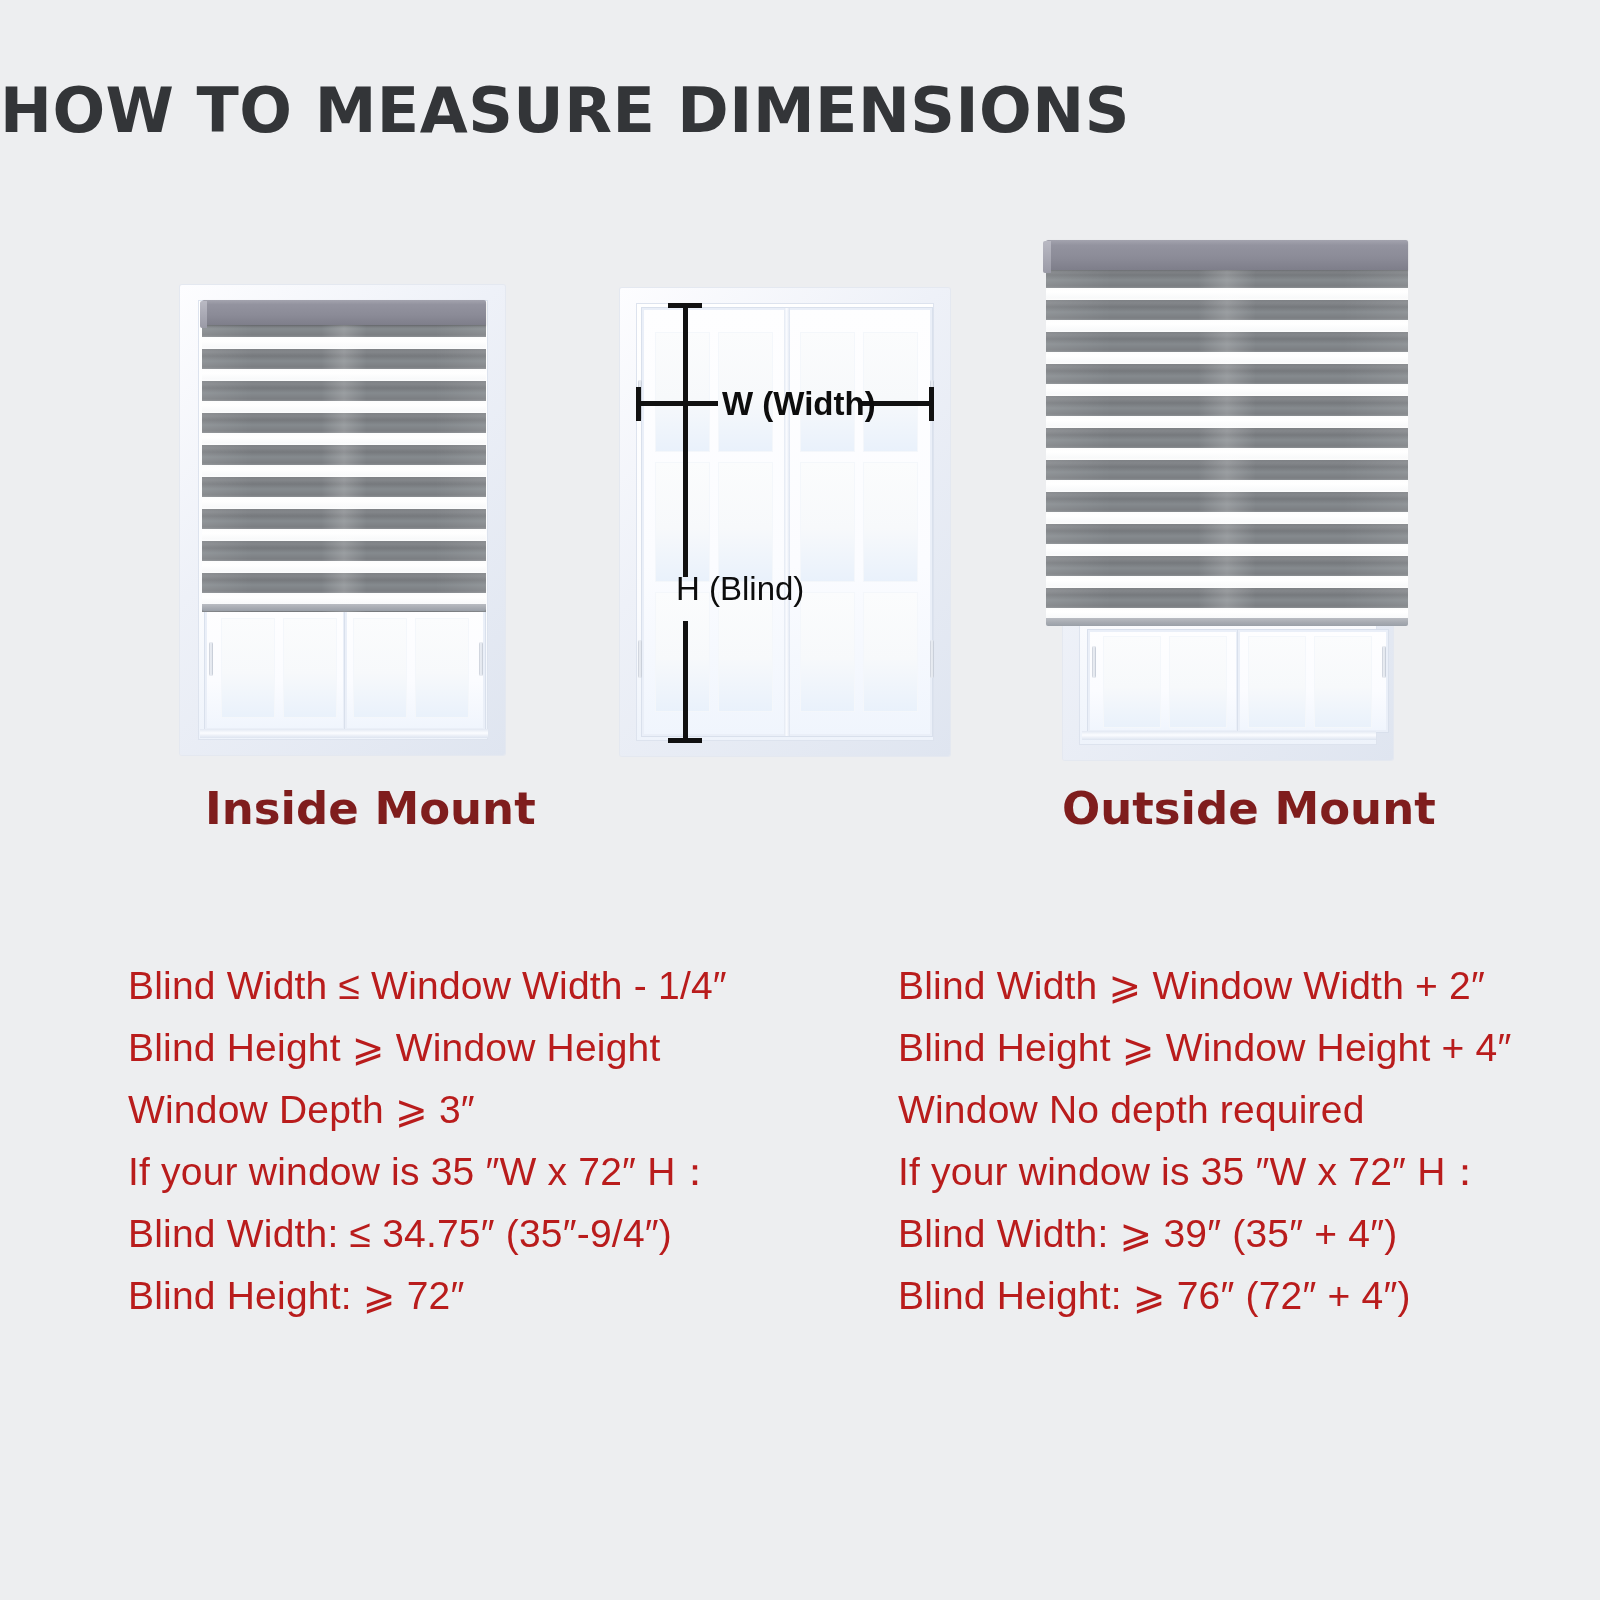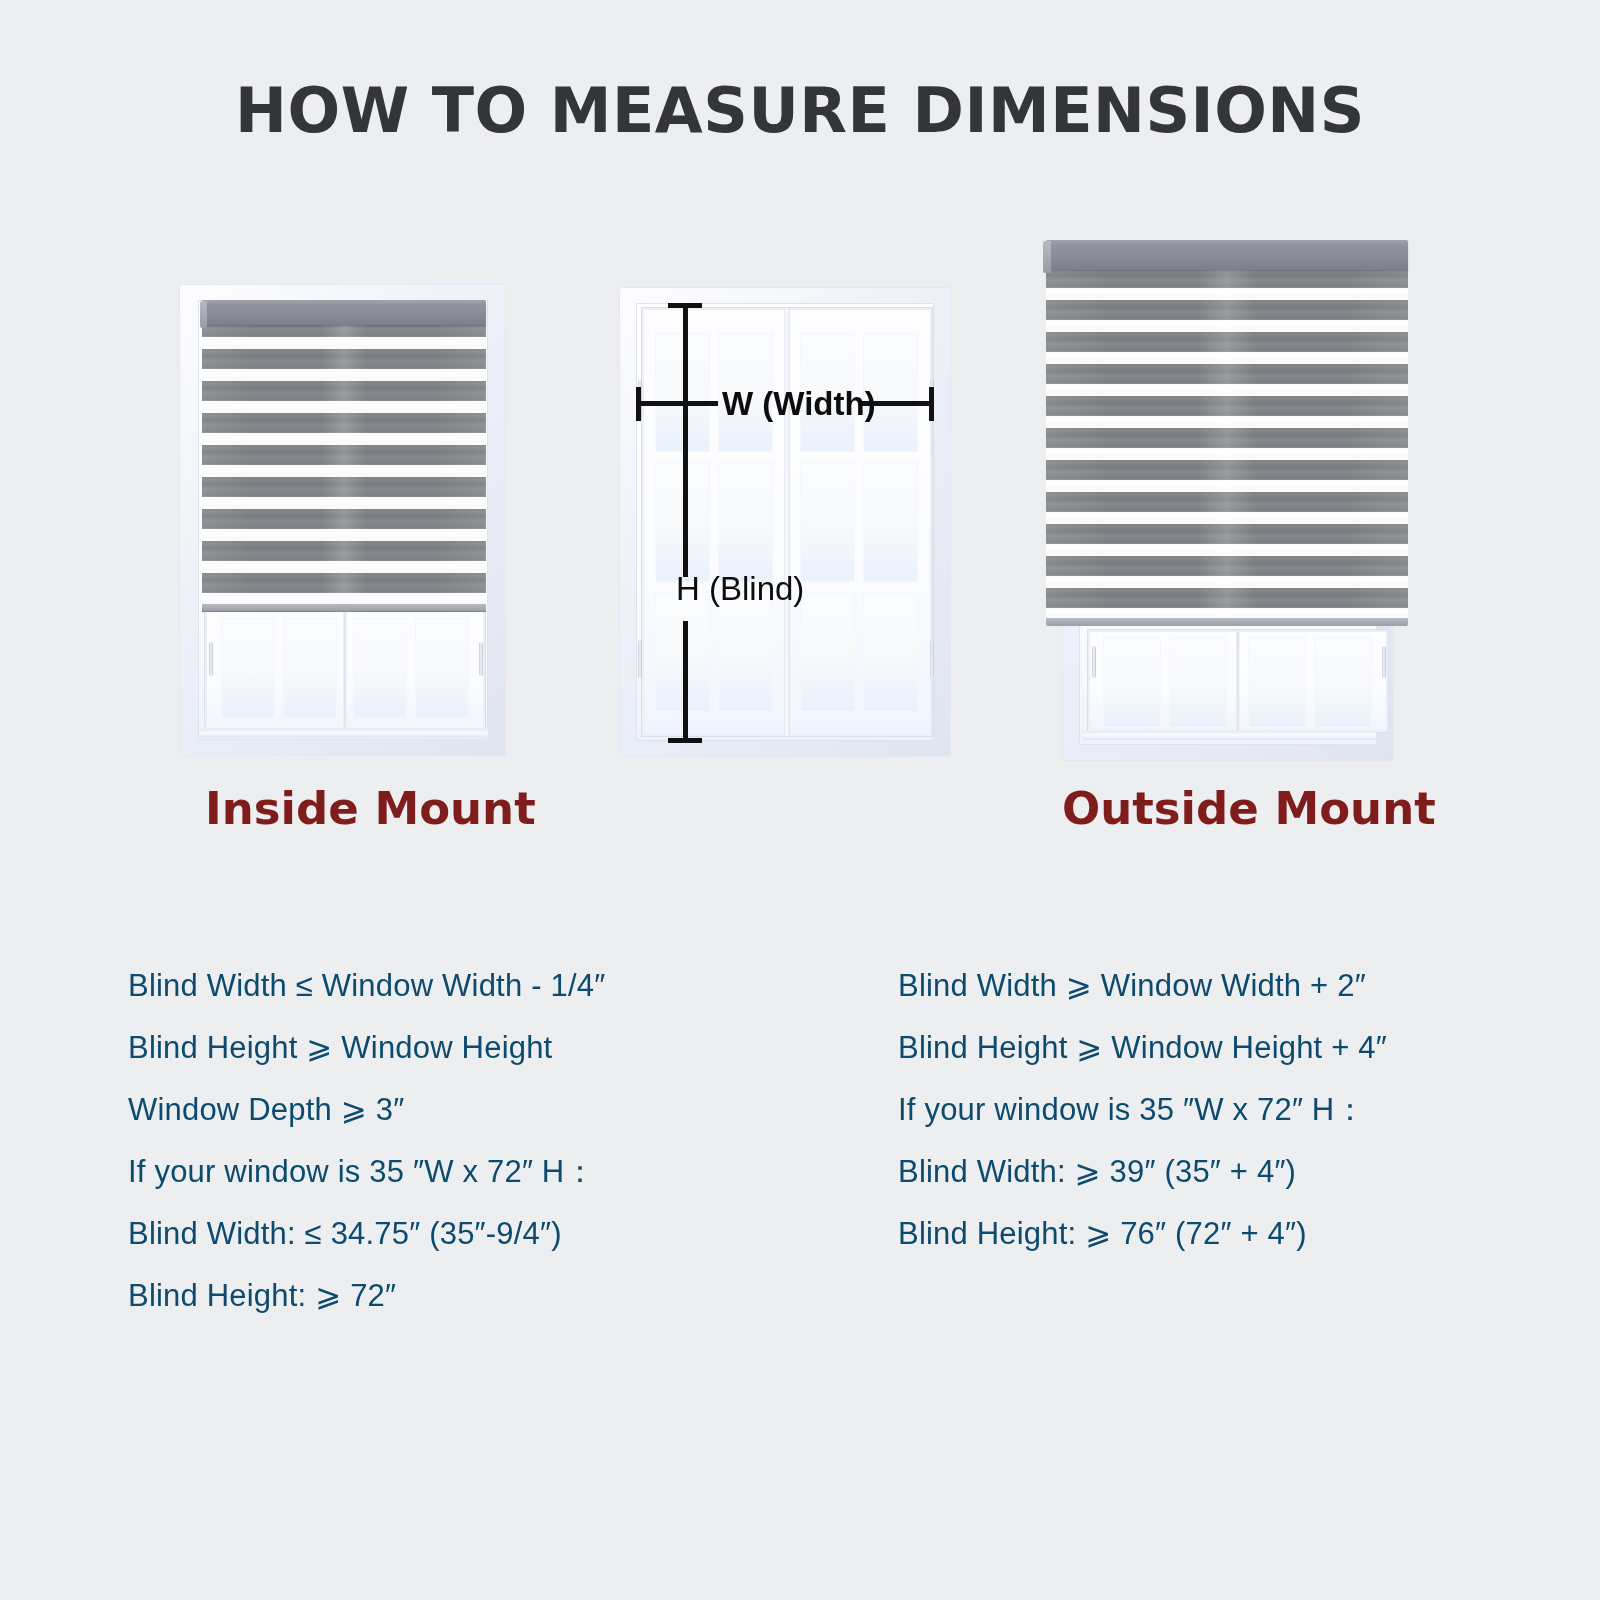--- a/index.html
+++ b/index.html
@@ -14,21 +14,21 @@
     overflow: hidden;
     position: relative;
   }
 
   
   .title {
     position: absolute;
     top: 74px;
     left: 0;
     width: 1600px;
-    text-align: center;
+    text-align: left;
     font-size: 62px;
     font-weight: bold;
     letter-spacing: 0.5px;
     color: #333538;
     font-family: "DejaVu Sans", sans-serif;
     white-space: nowrap;
   }
 
   
   .figures {
@@ -168,22 +168,22 @@
   }
 
   
   .spec-col {
     position: absolute;
     top: 955px;
   }
   .spec-col.left  { left: 128px; }
   .spec-col.right { left: 898px; }
   .spec-line {
-    font-size: 31px;
-    color: #0c4a6e;
+    font-size: 39px;
+    color: #b91c1c;
     font-family: "Liberation Sans", sans-serif;
     line-height: 62px;
     white-space: nowrap;
     letter-spacing: 0.2px;
   }
 </style>
 </head>
 <body>
 
 <div class="title">HOW TO MEASURE DIMENSIONS</div>
@@ -288,16 +288,17 @@
   <div class="spec-line">Blind Height ⩾ Window Height</div>
   <div class="spec-line">Window Depth ⩾ 3″</div>
   <div class="spec-line">If your window is  35 ″W x 72″ H：</div>
   <div class="spec-line">Blind Width: ≤ 34.75″ (35″-9/4″)</div>
   <div class="spec-line">Blind Height: ⩾ 72″</div>
 </div>
 
 <div class="spec-col right">
   <div class="spec-line">Blind Width ⩾ Window Width + 2″</div>
   <div class="spec-line">Blind Height ⩾ Window Height + 4″</div>
+  <div class="spec-line">Window No depth required</div>
   <div class="spec-line">If your window is  35 ″W x 72″ H：</div>
   <div class="spec-line">Blind Width: ⩾ 39″ (35″ + 4″)</div>
   <div class="spec-line">Blind Height: ⩾ 76″ (72″ + 4″)</div>
 </div>
 
 </body></html>

